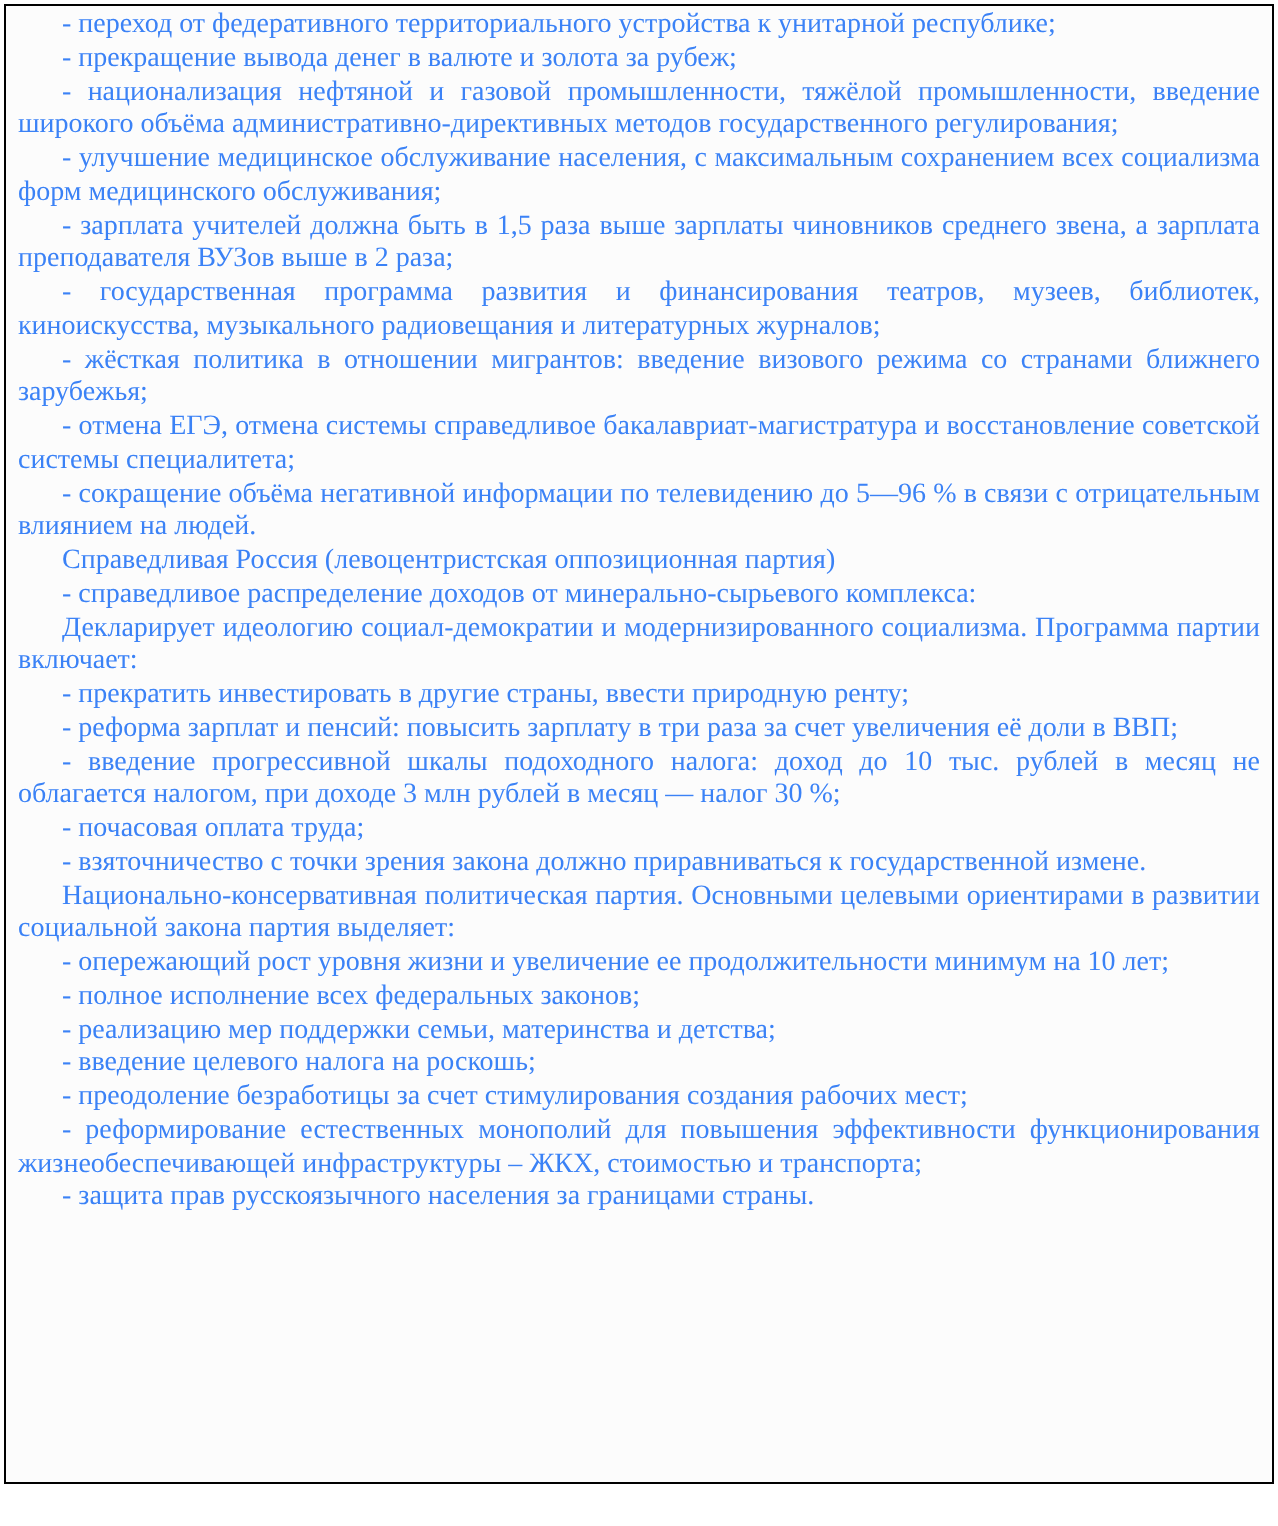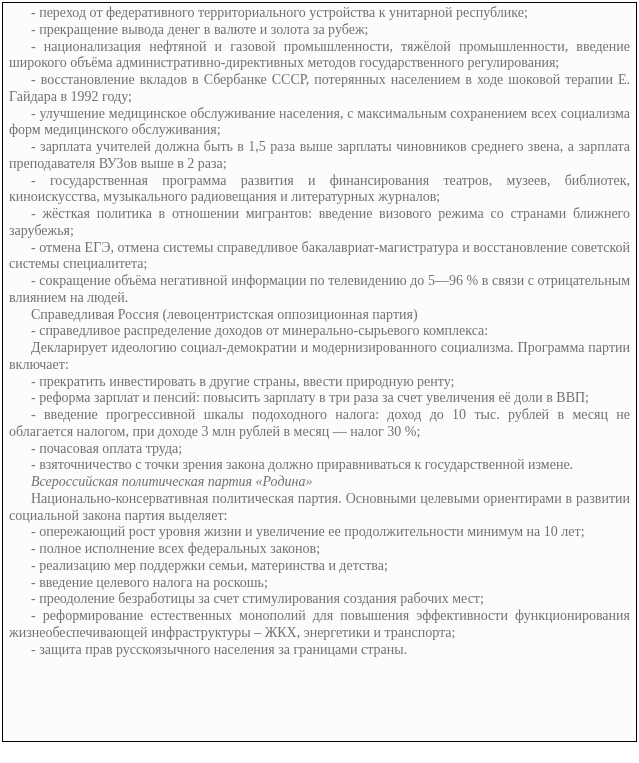--- a/index.html
+++ b/index.html
@@ -35,42 +35,40 @@
     text-indent: 22px;
   }
   .doc-body p.italic {
     font-style: italic;
   }
 </style>
 </head>
 <body style="background: rgb(255, 255, 255);">
 
 <div class="page-frame" style="border-color: rgb(0, 0, 0); background: rgb(252, 252, 252);">
-  <div class="doc-body" style="color: #737373;">
+  <div class="doc-body" style="color: #3b82f6;">
       <p>- переход от федеративного территориального устройства к унитарной республике;</p>
       <p>- прекращение вывода денег в валюте и золота за рубеж;</p>
       <p>- национализация нефтяной и газовой промышленности, тяжёлой промышленности, введение широкого объёма административно-директивных методов государственного регулирования;</p>
-      <p>- восстановление вкладов в Сбербанке СССР, потерянных населением в ходе шоковой терапии Е. Гайдара в 1992 году;</p>
       <p>- улучшение медицинское обслуживание населения, с максимальным сохранением всех социализма форм медицинского обслуживания;</p>
       <p>- зарплата учителей должна быть в 1,5 раза выше зарплаты чиновников среднего звена, а зарплата преподавателя ВУЗов выше в 2 раза;</p>
       <p>- государственная программа развития и финансирования театров, музеев, библиотек, киноискусства, музыкального радиовещания и литературных журналов;</p>
       <p>- жёсткая политика в отношении мигрантов: введение визового режима со странами ближнего зарубежья;</p>
       <p>- отмена ЕГЭ, отмена системы справедливое бакалавриат-магистратура и восстановление советской системы специалитета;</p>
       <p>- сокращение объёма негативной информации по телевидению до 5—96 % в связи с отрицательным влиянием на людей.</p>
       <p>Справедливая Россия (левоцентристская оппозиционная партия)</p>
       <p>- справедливое распределение доходов от минерально-сырьевого комплекса:</p>
       <p>Декларирует идеологию социал-демократии и модернизированного социализма. Программа партии включает:</p>
       <p>- прекратить инвестировать в другие страны, ввести природную ренту;</p>
       <p>- реформа зарплат и пенсий: повысить зарплату в три раза за счет увеличения её доли в ВВП;</p>
       <p>- введение прогрессивной шкалы подоходного налога: доход до 10 тыс. рублей в месяц не облагается налогом, при доходе 3 млн рублей в месяц — налог 30 %;</p>
       <p>- почасовая оплата труда;</p>
       <p>- взяточничество с точки зрения закона должно приравниваться к государственной измене.</p>
-      <p class="italic">Всероссийская политическая партия «Родина»</p>
       <p>Национально-консервативная политическая партия. Основными целевыми ориентирами в развитии социальной закона партия выделяет:</p>
       <p>- опережающий рост уровня жизни и увеличение ее продолжительности минимум на 10 лет;</p>
       <p>- полное исполнение всех федеральных законов;</p>
       <p>- реализацию мер поддержки семьи, материнства и детства;</p>
       <p>- введение целевого налога на роскошь;</p>
       <p>- преодоление безработицы за счет стимулирования создания рабочих мест;</p>
-      <p>- реформирование естественных монополий для повышения эффективности функционирования жизнеобеспечивающей инфраструктуры – ЖКХ, энергетики и транспорта;</p>
+      <p>- реформирование естественных монополий для повышения эффективности функционирования жизнеобеспечивающей инфраструктуры – ЖКХ, стоимостью и транспорта;</p>
       <p>- защита прав русскоязычного населения за границами страны.</p>
     </div>
 </div>
 
 </body></html>

